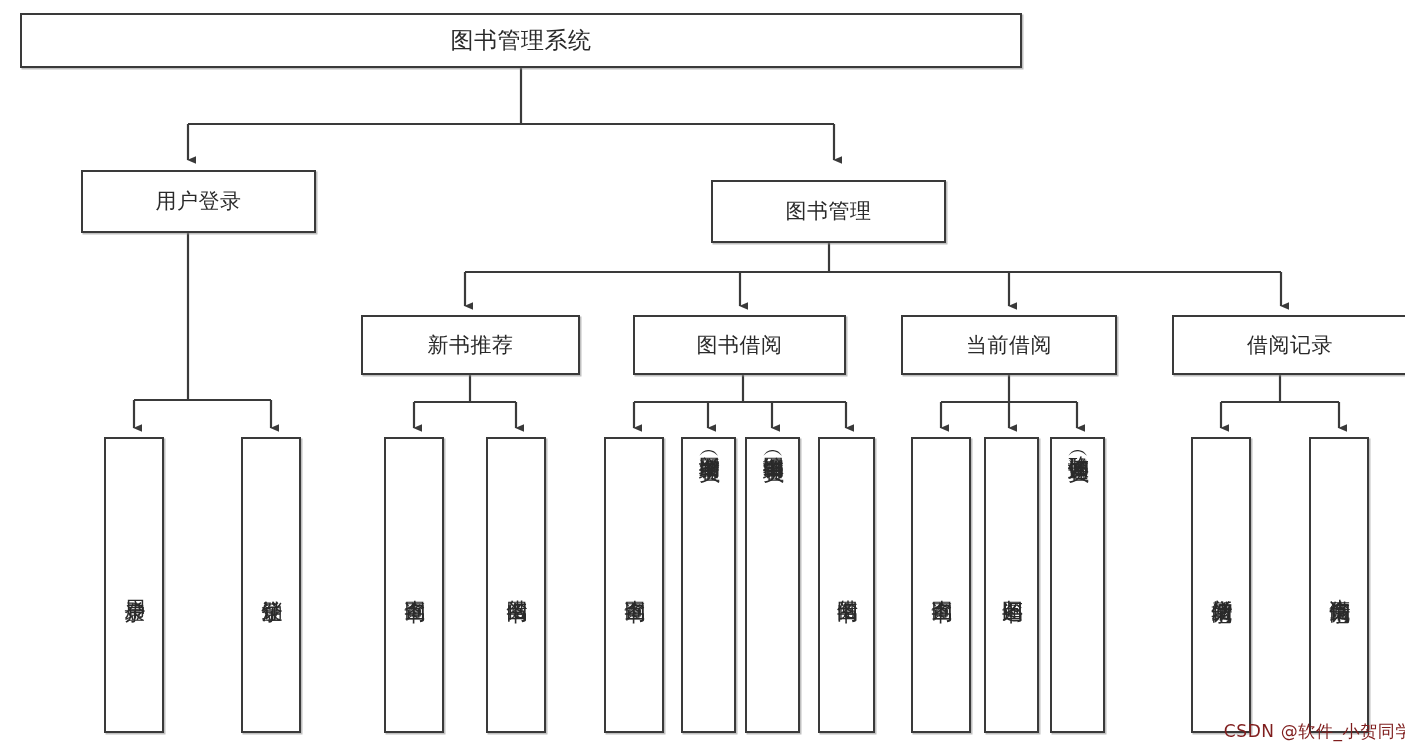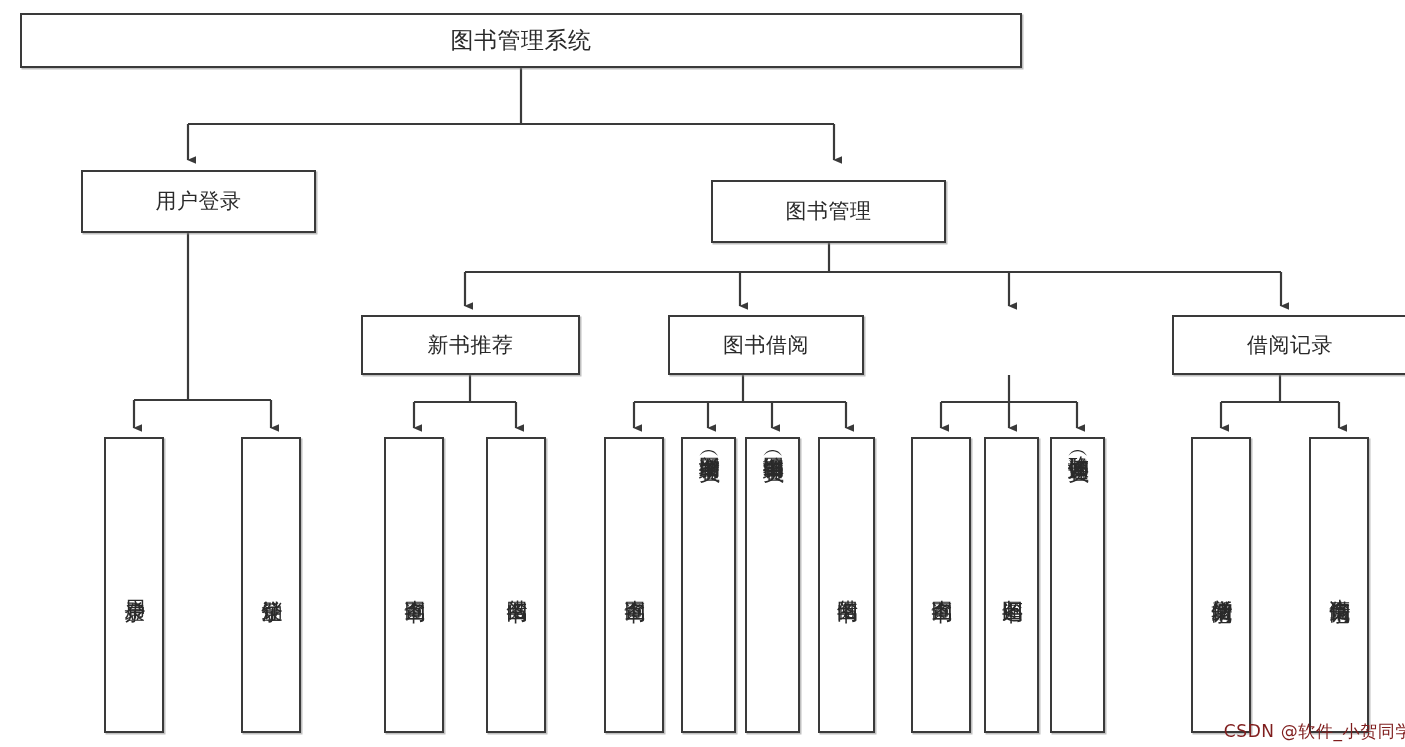--- a/index.html
+++ b/index.html
@@ -137,22 +137,25 @@
   <div class="node-box" style="left:81px; top:170px; width:235px; height:63px;">
     <span class="node-label">用户登录</span>
   </div>
   <div class="node-box" style="left:711px; top:170px; width:235px; height:63px;margin-top:10px;">
     <span class="node-label">图书管理</span>
   </div>
 
   <div class="node-box" style="left:361px; top:315px; width:219px; height:60px;">
     <span class="node-label">新书推荐</span>
   </div>
-  <div class="node-box" style="left:668px; top:315px; width:196px; height:60px;">
+  <div class="node-box" style="left:633px; top:315px; width:213px; height:60px;">
     <span class="node-label">图书借阅</span>
+  </div>
+  <div class="node-box" style="left:901px; top:315px; width:216px; height:60px;">
+    <span class="node-label">当前借阅</span>
   </div>
   <div class="node-box" style="left:1172px; top:315px; width:236px; height:60px;">
     <span class="node-label">借阅记录</span>
   </div>
 
   <div class="node-box node-leaf align-center" style="left:104px; top:437px; width:60px; height:296px;">
     <span class="node-label">用户登录</span>
   </div>
   <div class="node-box node-leaf align-center" style="left:241px; top:437px; width:60px; height:296px;">
     <span class="node-label">注销登录</span>

